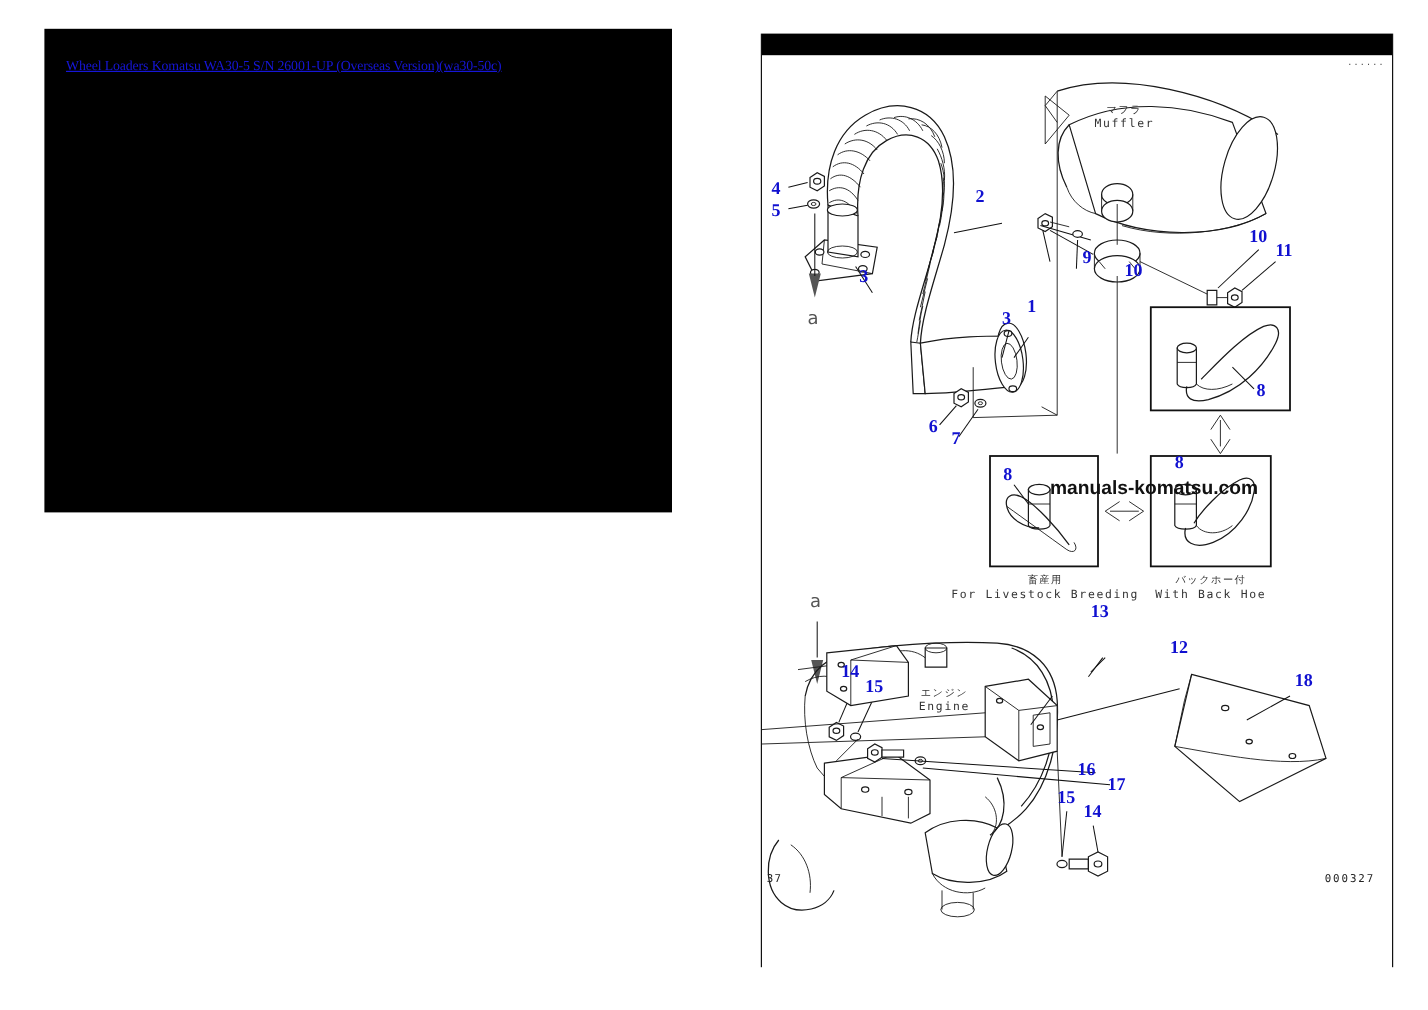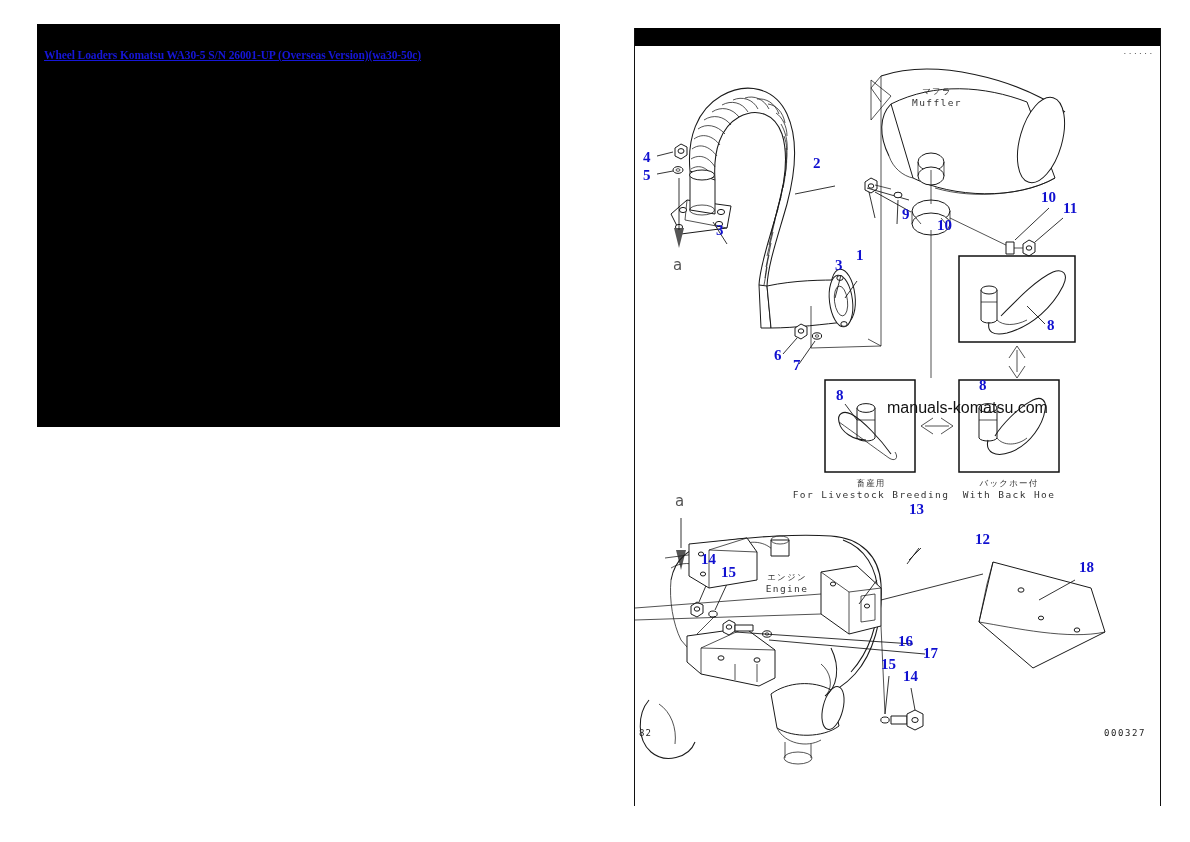--- a/index.html
+++ b/index.html
@@ -20,26 +20,26 @@
   #left-panel {
     position: absolute;
     left: 37px;
     top: 24px;
     width: 523px;
     height: 403px;
     background: #000000;
   }
   #title-link {
     position: absolute;
-    left: 7px;
+    left: 18px;
     top: 25px;
     color: #1616d8;
     font-family: "Liberation Serif", serif;
     font-size: 11.5px;
-    font-weight: 700;
+    font-weight: 400;
     letter-spacing: -0.1px;
     text-decoration: underline;
     white-space: nowrap;
     cursor: pointer;
   }
 
   
   #drawing-panel {
     position: absolute;
     left: 634px;
@@ -81,27 +81,28 @@
     position: absolute;
     right: 14px;
     top: 700px;
     font-family: "DejaVu Sans Mono", monospace;
     font-size: 9px;
     color: #222;
     letter-spacing: 1.6px;
   }
   #watermark {
     position: absolute;
-    left: 252px;
+    left: 240px;
     top: 371px;
     font-family: "Liberation Sans", sans-serif;
     font-size: 16px;
     color: #111;
     white-space: nowrap;
     z-index: 40;
+    font-weight: bold;
   }
 
   
   #svg-drawing {
     position: absolute;
     left: 0;
     top: 0;
     width: 527px;
     height: 778px;
   }
@@ -416,15 +417,15 @@
     <text class="callout" x="66" y="536">14</text>
     <text class="callout" x="86" y="549">15</text>
     <text class="callout" x="246" y="641">15</text>
     <text class="callout" x="268" y="653">14</text>
     <text class="callout" x="263" y="618">16</text>
     <text class="callout" x="288" y="630">17</text>
     <text class="callout" x="444" y="544">18</text>
   </svg>
 
   <div id="watermark">manuals-komatsu.com</div>
-  <div id="page-number">82</div>
+  <div id="page-number">37</div>
   <div id="sheet-code">000327</div>
 </div>
 
 </body></html>

